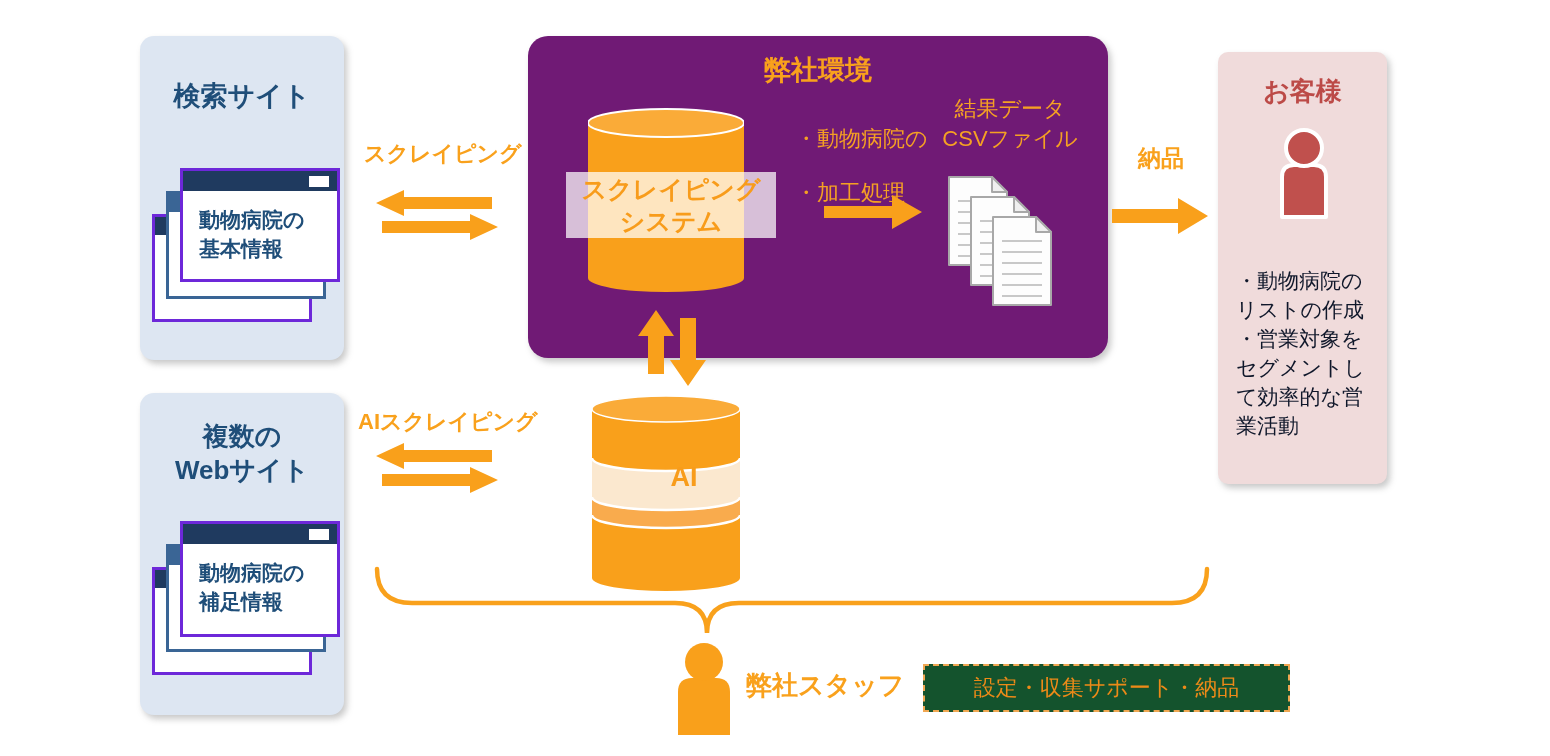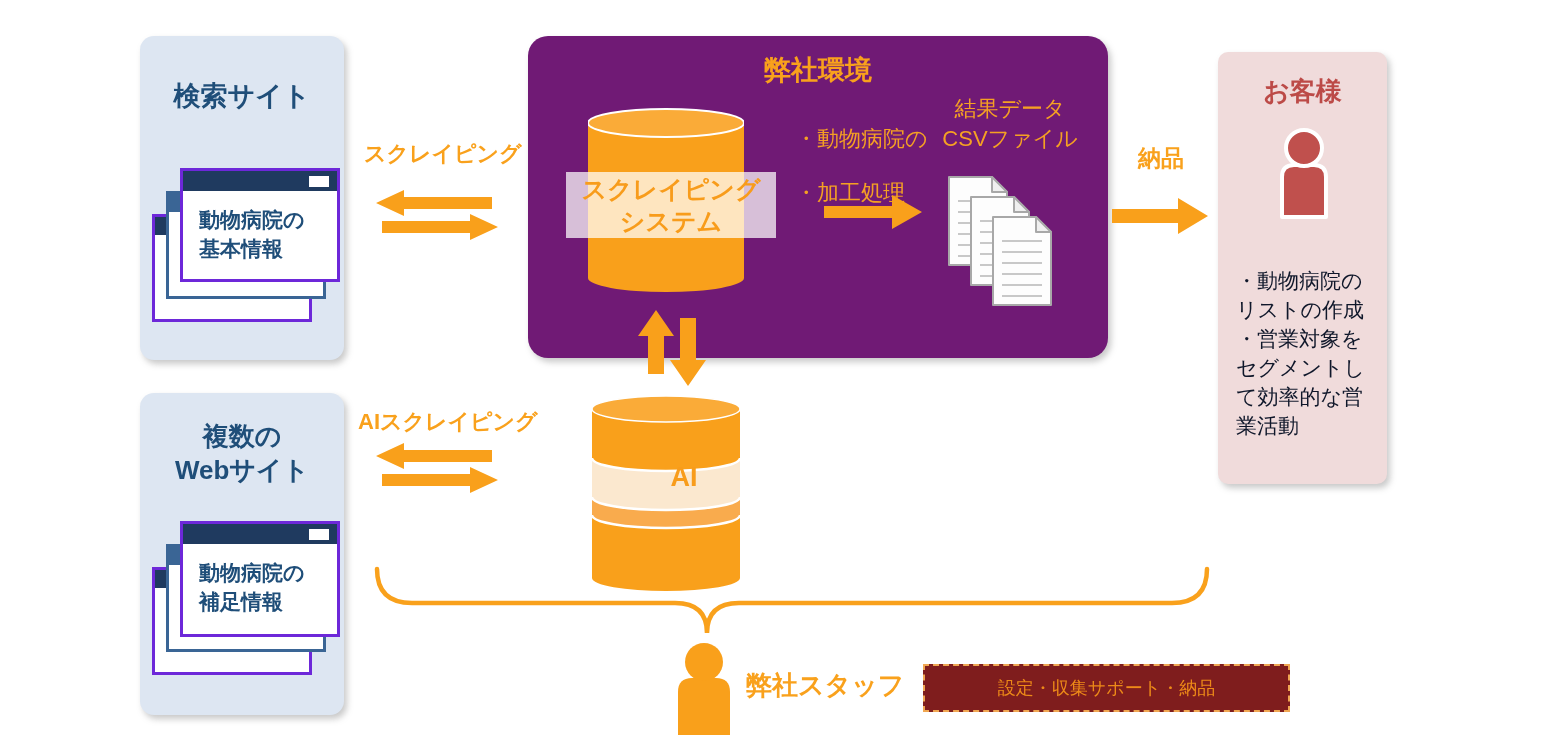--- a/index.html
+++ b/index.html
@@ -32,21 +32,21 @@
 
   
   .flow-label { position: absolute; font-weight: bold; font-size: 22px; color: #F9A11C; }
   .note-text  { position: absolute; font-size: 22px; color: #F5A023; line-height: 30px; }
   .band { position: absolute; background: rgba(255,255,255,0.72); text-align: center;
           font-size: 25px; font-weight: bold; color: #F89C1B; line-height: 32px; padding-top: 1px; }
   .customer-notes { position: absolute; font-size: 21px; color: #0f172a; line-height: 29px; white-space: pre-line; }
   .ai-label { position: absolute; text-align: center; font-size: 27px; font-weight: bold; color: #F89C1B; padding-left: 36px; }
   .staff-label { position: absolute; font-size: 26px; font-weight: bold; color: #F9A11C; }
   .tasks-box { position: absolute; width: 367px; height: 48px; border: 2px dashed #F0A752;
-               text-align: center; line-height: 44px; font-size: 18px; color: #ED8A18; background: #7f1d1d; }
+               text-align: center; line-height: 44px; font-size: 22px; color: #ED8A18; background: #14532d; }
   .web-note { position: absolute; font-size: 22px; color: #F9A11C; }
 </style>
 </head>
 <body>
 
 <div id="canvas">
 
   <div class="panel blue" style="left:140px; top:36px; width:204px; height:324px;">
     <div class="panel-title t-navy" style="top:42px; font-size:27px;">検索サイト</div>
 

